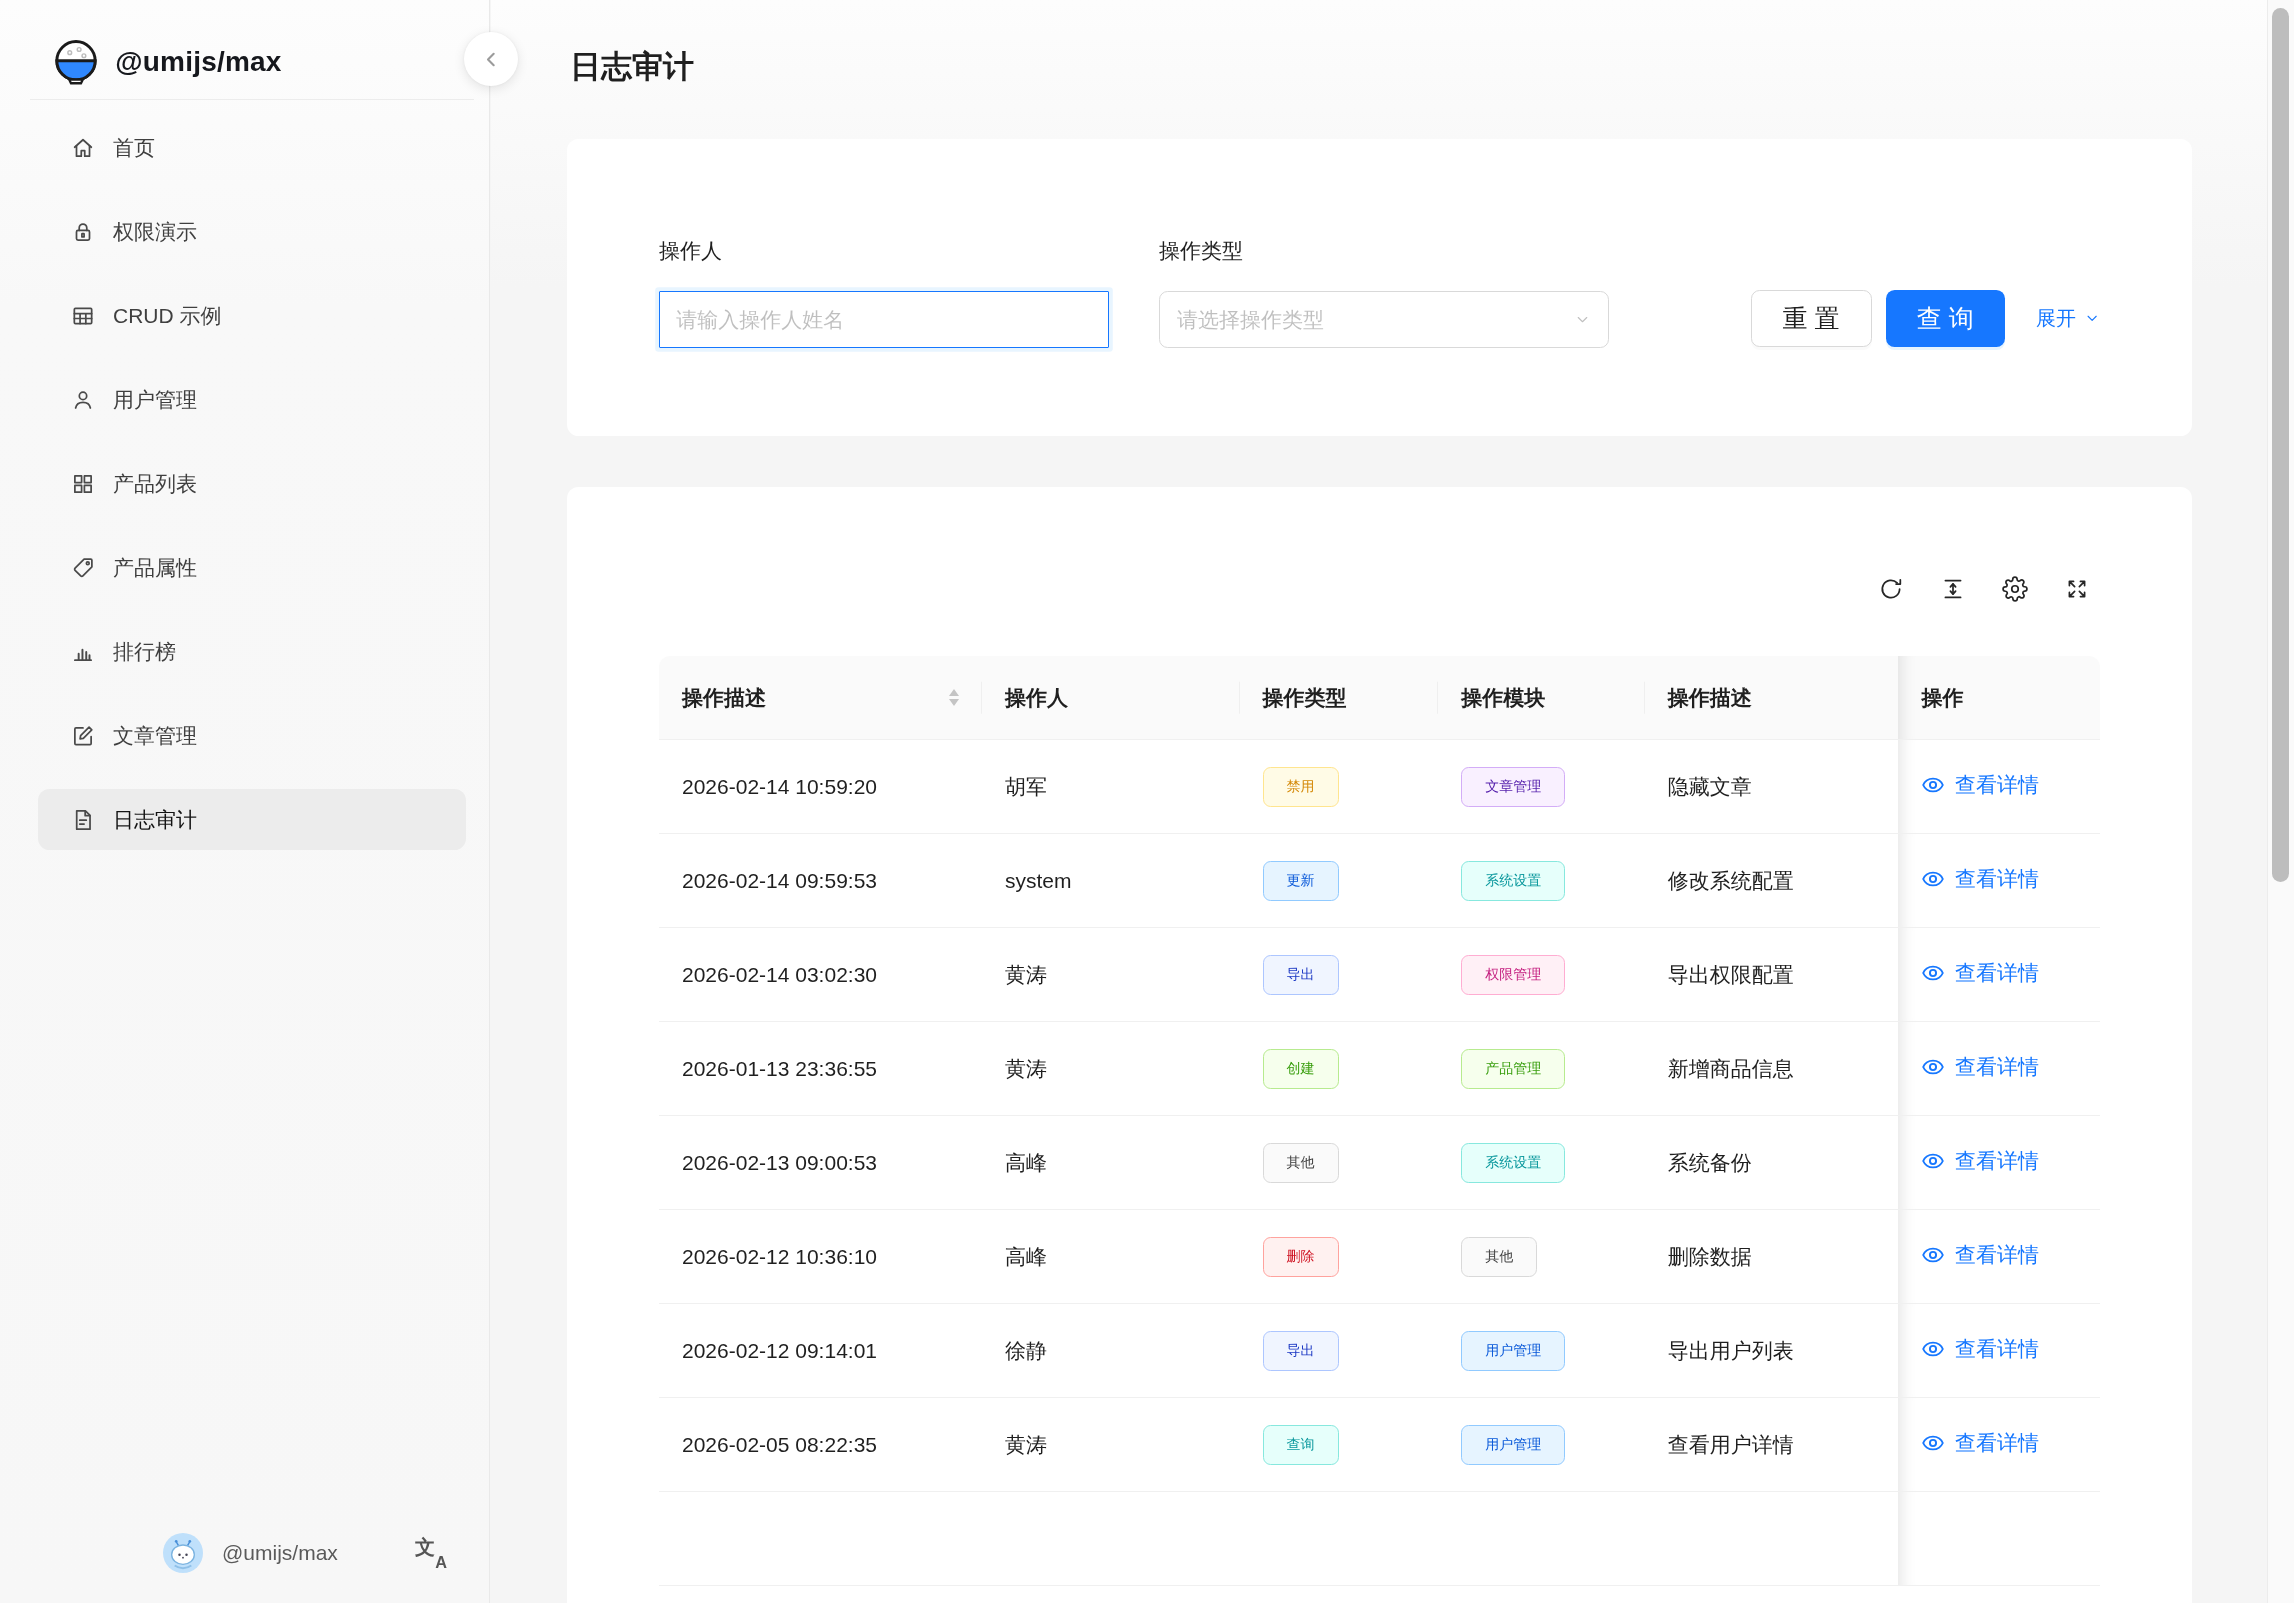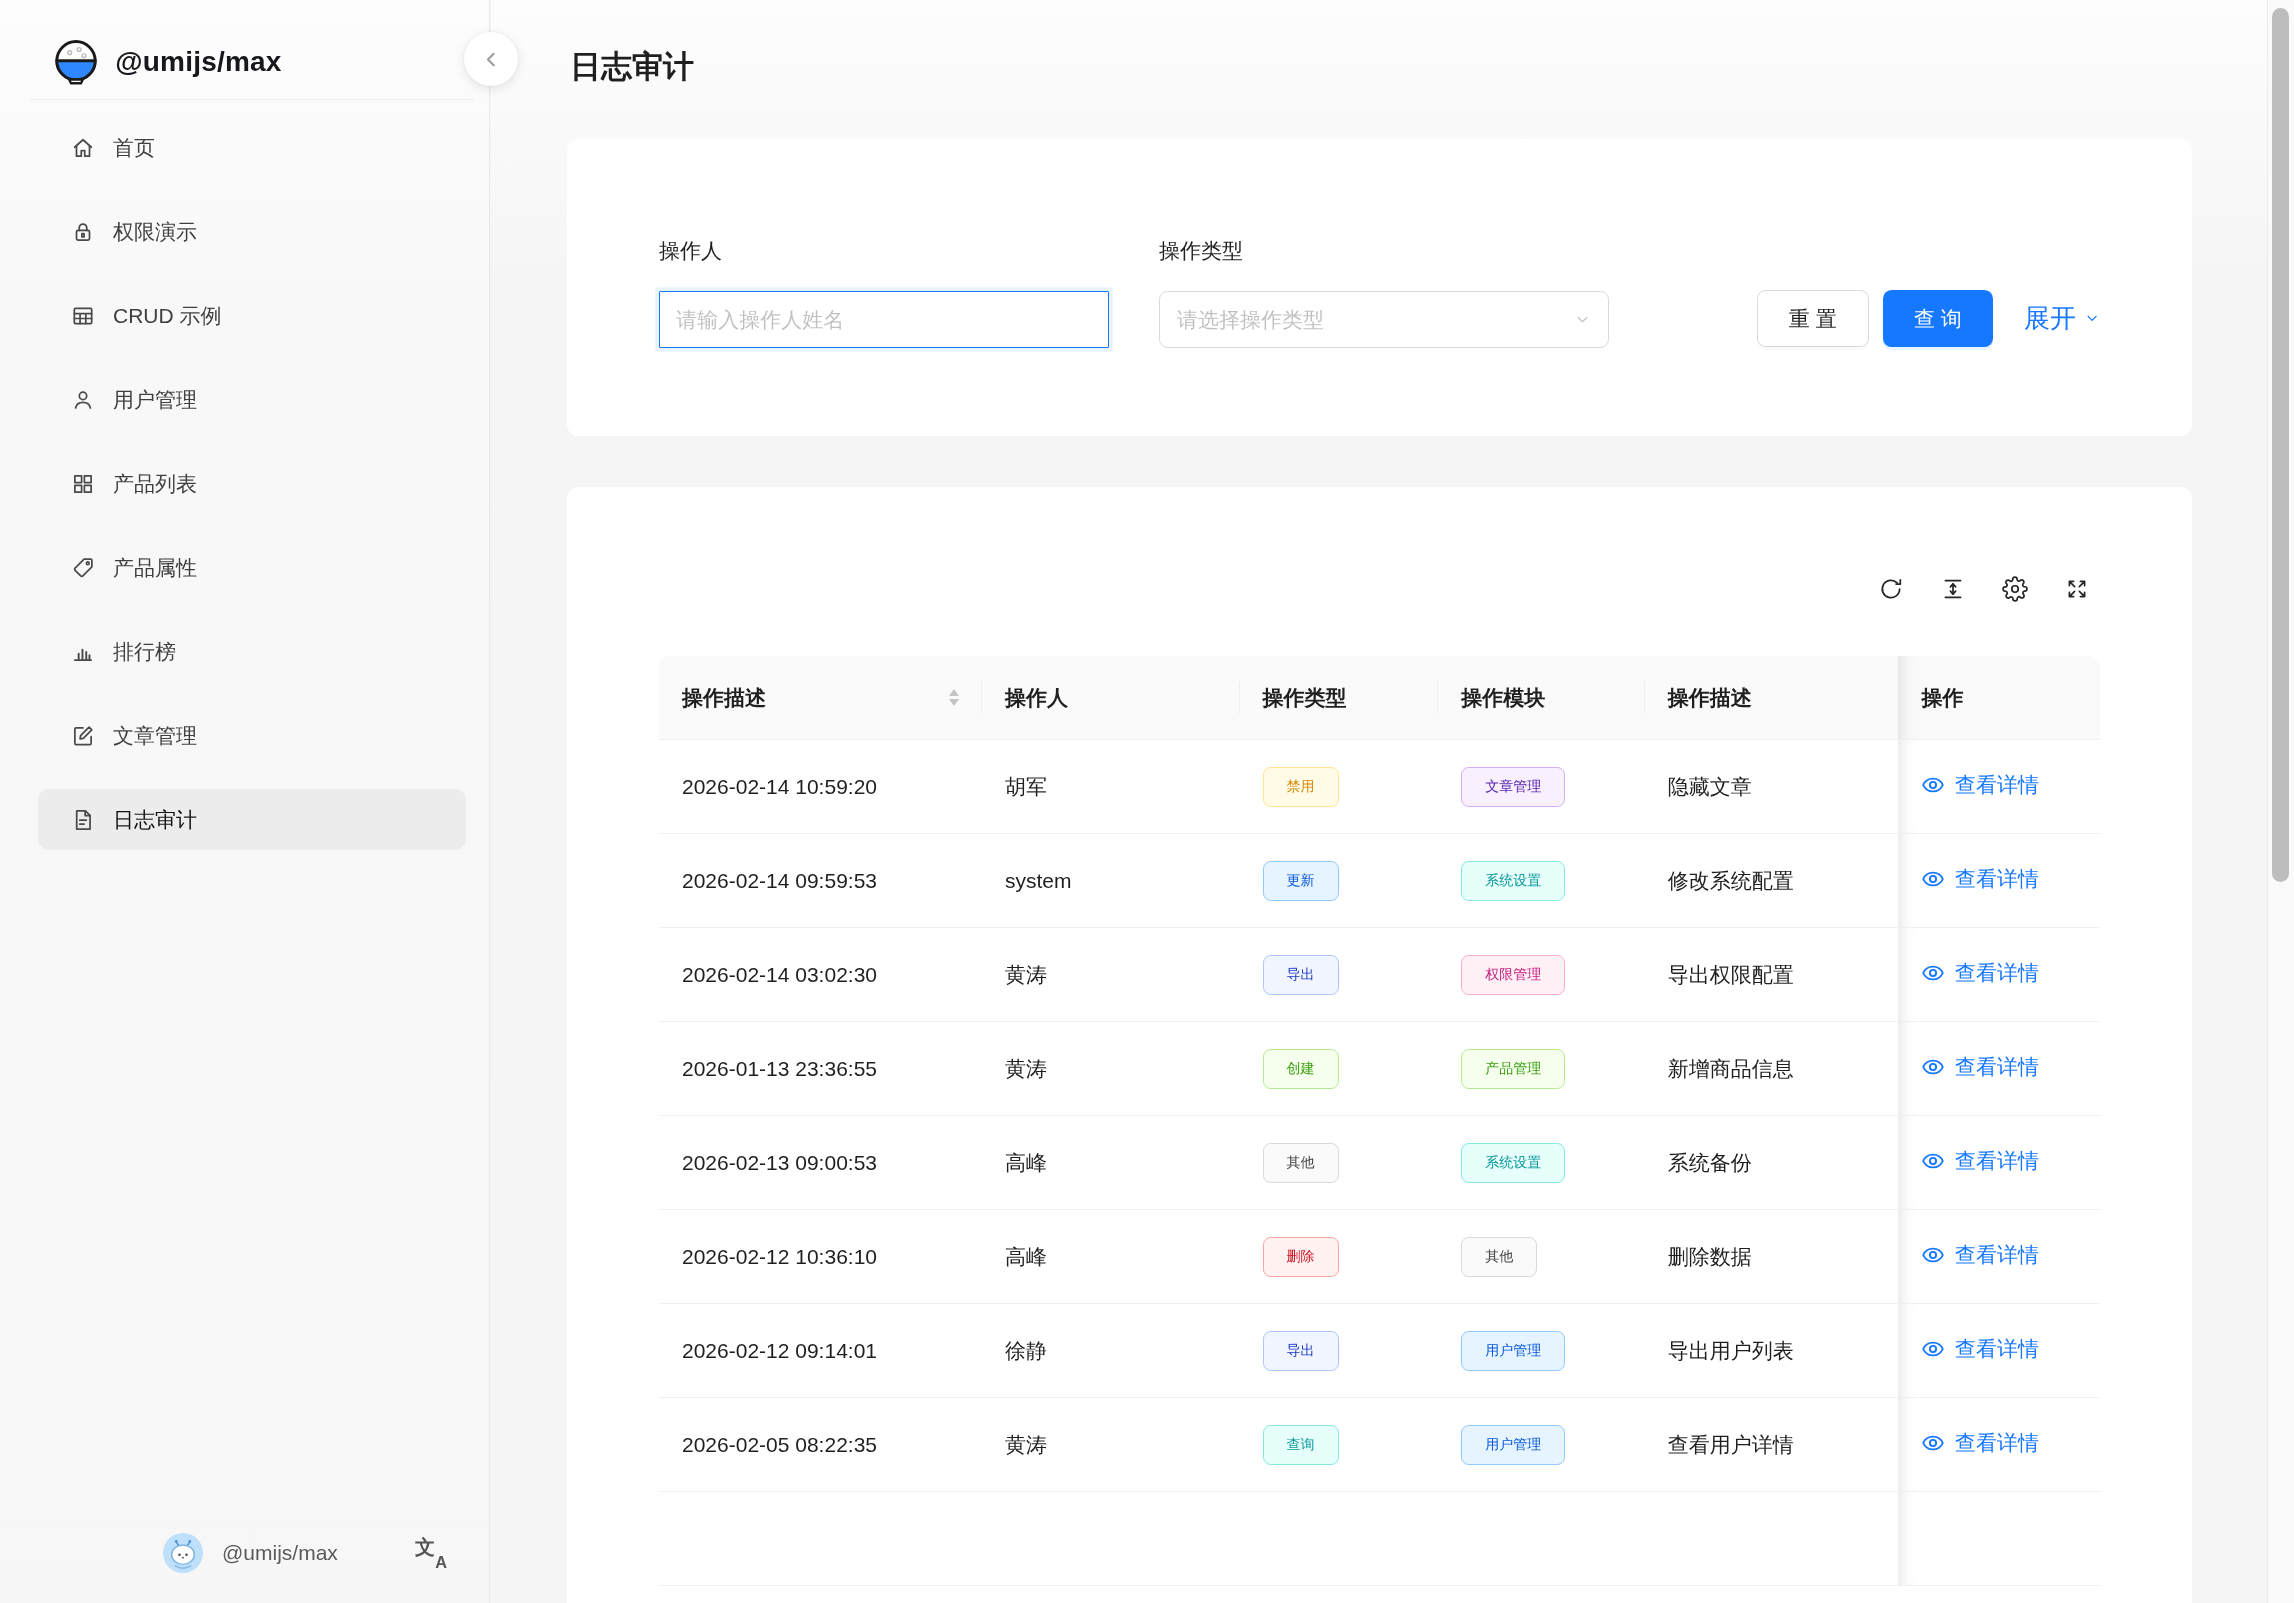--- a/index.html
+++ b/index.html
@@ -65,25 +65,25 @@
     color:rgba(0,0,0,0.88);background:#fff;font-family:inherit;
   }
   .text-input::placeholder{color:rgba(0,0,0,0.25)}
   .select{
     height:57px;border:1px solid #d9d9d9;border-radius:8.6px;background:#fff;
     display:flex;align-items:center;justify-content:space-between;padding:0 17px;cursor:pointer;
   }
   .select .ph{font-size:21px;color:rgba(0,0,0,0.25)}
   .select .icn{width:17px;height:17px;color:rgba(0,0,0,0.25)}
   .filter-actions{margin-left:auto;display:flex;align-items:center;gap:14.3px;margin-top:55px}
-  .btn{height:57px;border-radius:8.6px;font-size:21px;padding:0 31px;display:flex;align-items:center;
+  .btn{height:57px;border-radius:8.6px;font-size:25px;padding:0 31px;display:flex;align-items:center;
        justify-content:center;cursor:pointer;font-family:inherit;white-space:nowrap}
   .btn-default{background:#fff;border:1px solid #d9d9d9;color:rgba(0,0,0,0.88);box-shadow:0 2.9px 0 rgba(0,0,0,0.02)}
   .btn-primary{background:#1677ff;border:none;color:#fff;box-shadow:0 2.9px 0 rgba(5,145,255,0.10)}
-  .expand-link{display:flex;align-items:center;gap:7.6px;color:#1677ff;font-size:26px;margin-left:17px;cursor:pointer;text-decoration:none}
+  .expand-link{display:flex;align-items:center;gap:7.6px;color:#1677ff;font-size:20px;margin-left:17px;cursor:pointer;text-decoration:none}
   .expand-link .icn{width:16.3px;height:16.3px}
 
   
   .table-card{margin-top:51px;background:#fff;border-radius:11.5px;padding:34px 92px 92px;min-height:1338px}
   .toolbar{height:135px;display:flex;align-items:center;justify-content:flex-end;gap:36px;padding-right:9.6px}
   .tool-btn{width:26px;height:26px;border:none;background:none;color:#262626;cursor:pointer;padding:0}
   .tool-btn .icn{width:26px;height:26px;color:#262626}
 
   table.log-table{width:100%;border-collapse:separate;border-spacing:0;table-layout:fixed}
   .log-table th{

